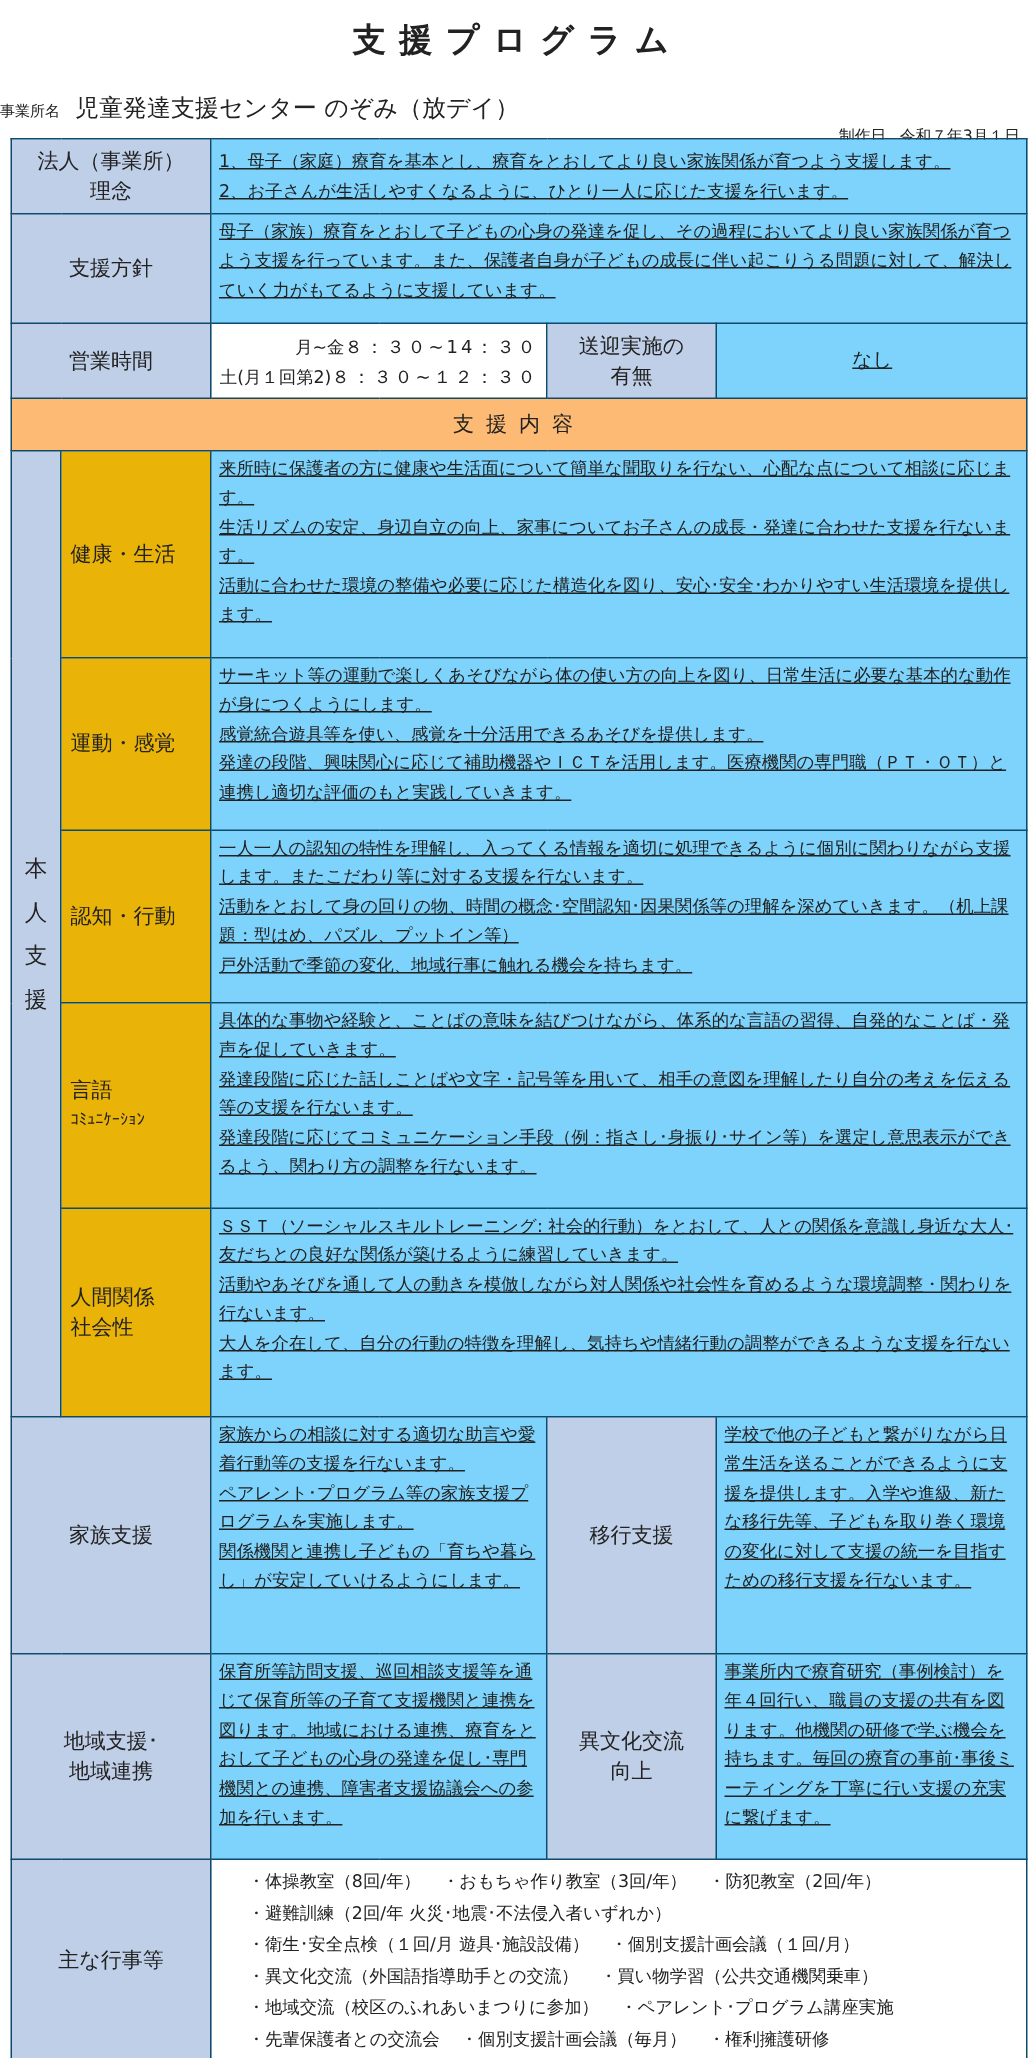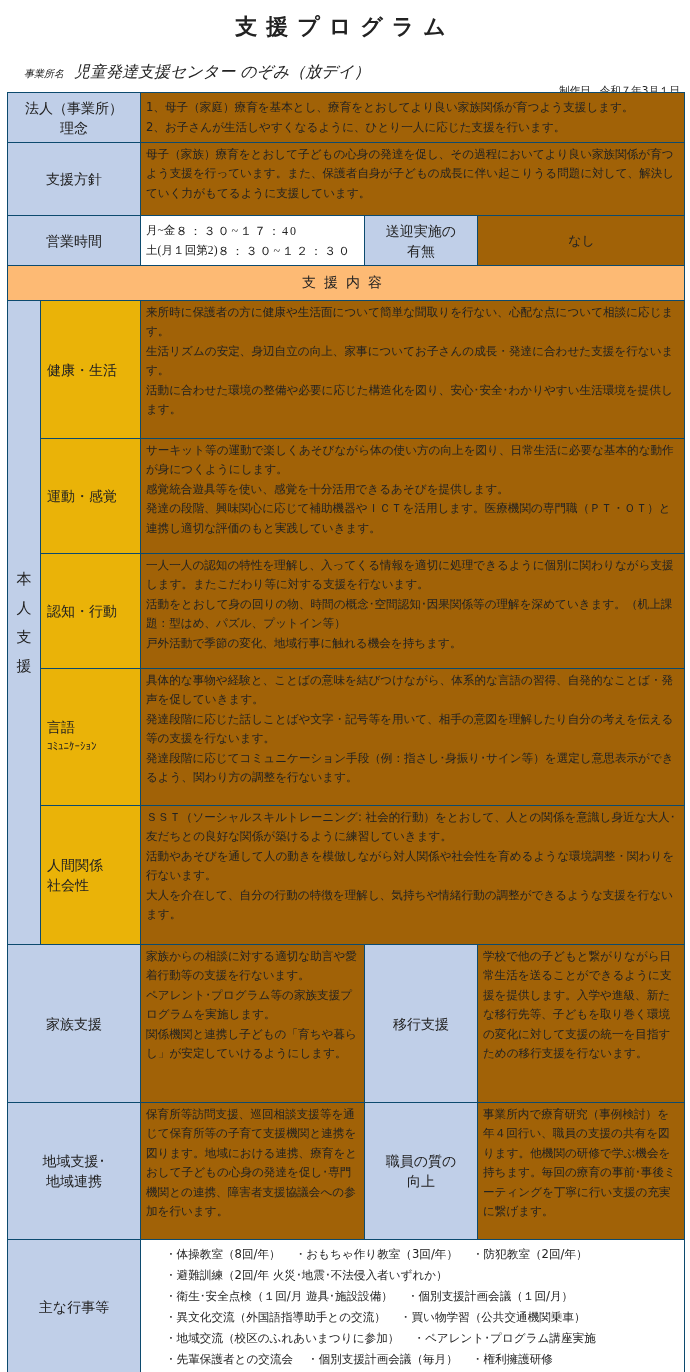--- a/index.html
+++ b/index.html
@@ -1,37 +1,37 @@
 <!DOCTYPE html>
 <html><head>
 <meta charset="utf-8">
 <style>
   html, body { margin: 0; padding: 0; background: #ffffff; }
   body { width: 690px; height: 1372px; position: relative; overflow: hidden;
          font-family: "DejaVu Sans", "Liberation Sans", sans-serif; color: #222; }
   .title { position: absolute; top: 12px; left: 0; width: 690px; text-align: center;
            font-size: 22px; font-weight: bold; letter-spacing: 9px; }
-  .office-line { position: absolute; top: 62px; left: 24px; font-size: 16px; font-style: italic; }
+  .office-line { position: absolute; top: 62px; left: 0; font-size: 16px; }
   .office-line .small { font-size: 10px; margin-right: 10px; }
   .date-line { position: absolute; top: 84px; right: 10px; font-size: 10.5px; }
   .date-line .lbl { margin-right: 9px; }
 
   table.main { position: absolute; top: 92px; left: 7px; width: 677px;
                border-collapse: collapse; table-layout: fixed; }
   table.main td { border: 1px solid #0c4a6e; padding: 0; vertical-align: middle; }
   .hd { background: #c0cfe8; text-align: center; font-size: 14px; line-height: 20px; }
-  .ct { background: #a16207; font-size: 11.6px; line-height: 19.4px; padding: 2px 4px 2px 5px !important; vertical-align: top !important; }
+  .ct { background: #7dd3fc; font-size: 11.6px; line-height: 19.4px; padding: 2px 4px 2px 5px !important; vertical-align: top !important; text-decoration: underline; }
   .ct p { margin: 0; }
   .center { text-align: center; vertical-align: middle !important; }
   .section-head { background: #fdba74; text-align: center; font-size: 14px; letter-spacing: 8px; height: 34px; }
   .vert { background: #c0cfe8; text-align: center; font-size: 15px; line-height: 29px; }
   .sub { background: #eab308; font-size: 14px; line-height: 20px; padding-left: 6px !important; text-align: left; }
   .sub .small { font-size: 11px; }
   .hours { font-size: 11.6px; line-height: 20px; padding: 2px 5px !important; }
-  .hours .row { display: flex; justify-content: flex-start; font-family: Liberation Serif, serif; }
+  .hours .row { display: flex; justify-content: flex-end; }
   .hours .t { letter-spacing: 2px; font-size: 12px; }
   .events { font-size: 11.6px; line-height: 21px; padding: 2px 24px !important; }
   .events .ln span { margin-right: 14px; }
 </style>
 </head>
 <body>
 
 <div class="title">支援プログラム</div>
 <div class="office-line">
   <span class="small">事業所名</span><span>児童発達支援センター のぞみ（放デイ）</span>
@@ -65,21 +65,21 @@
   <tr style="height:73px">
     <td colspan="2" class="hd">支援方針</td>
     <td colspan="4" class="ct">母子（家族）療育をとおして子どもの心身の発達を促し、その過程においてより良い家族関係が育つよう支援を行っています。また、保護者自身が子どもの成長に伴い起こりうる問題に対して、解決していく力がもてるように支援しています。</td>
   </tr>
 
   <tr style="height:50px">
     <td colspan="2" class="hd">営業時間</td>
     <td colspan="2" class="hours">
       <div class="row">
         <span>月~金</span>
-        <span class="t">８：３０~１７：40</span>
+        <span class="t">８：３０~14：３０</span>
       </div>
       <div class="row">
         <span>土(月１回第2)</span>
         <span class="t">８：３０~１２：３０</span>
       </div>
     </td>
     <td class="hd">
       <div>送迎実施の</div>
       <div>有無</div>
     </td>
@@ -164,21 +164,21 @@
     <td class="ct">学校で他の子どもと繋がりながら日常生活を送ることができるように支援を提供します。入学や進級、新たな移行先等、子どもを取り巻く環境の変化に対して支援の統一を目指すための移行支援を行ないます。</td>
   </tr>
 
   <tr style="height:137px">
     <td colspan="2" class="hd">
       <div>地域支援･</div>
       <div>地域連携</div>
     </td>
     <td colspan="2" class="ct">保育所等訪問支援、巡回相談支援等を通じて保育所等の子育て支援機関と連携を図ります。地域における連携、療育をとおして子どもの心身の発達を促し･専門機関との連携、障害者支援協議会への参加を行います。</td>
     <td class="hd">
-      <div>職員の質の</div>
+      <div>異文化交流</div>
       <div>向上</div>
     </td>
     <td class="ct">事業所内で療育研究（事例検討）を年４回行い、職員の支援の共有を図ります。他機関の研修で学ぶ機会を持ちます。毎回の療育の事前･事後ミーティングを丁寧に行い支援の充実に繋げます。</td>
   </tr>
 
   <tr style="height:134px">
     <td colspan="2" class="hd">主な行事等</td>
     <td colspan="4" class="events">
       <div class="ln">
         <span>・体操教室（8回/年）</span><span>・おもちゃ作り教室（3回/年）</span><span>・防犯教室（2回/年）</span>

